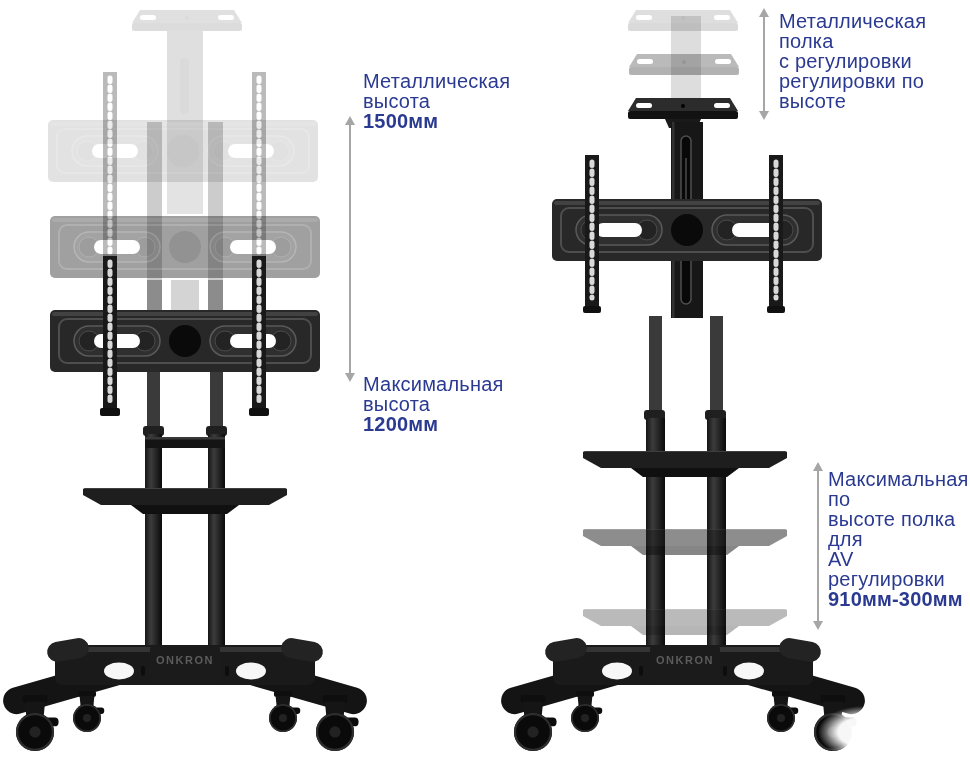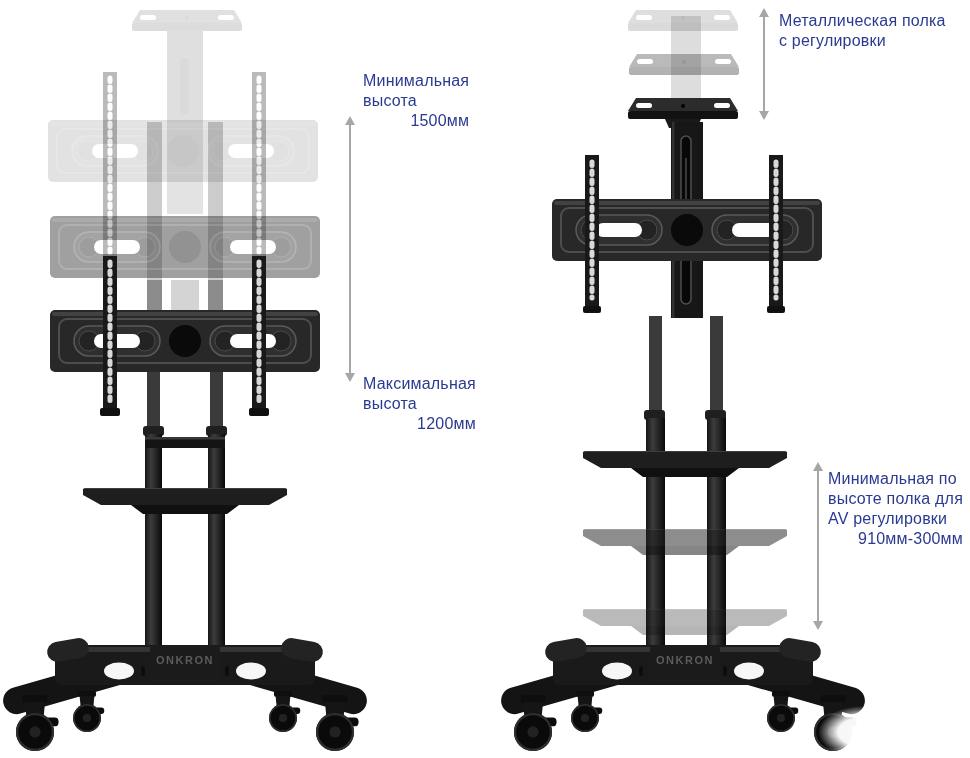--- a/index.html
+++ b/index.html
@@ -1,22 +1,22 @@
 <!DOCTYPE html>
 <html><head>
 <meta charset="utf-8">
 <title></title>
 <style>
   html,body{margin:0;padding:0;background:#fff;}
   .stage{position:relative;width:970px;height:758px;background:#ffffff;overflow:hidden;
          font-family:"Liberation Sans",sans-serif;}
   .scene{position:absolute;left:0;top:0;}
-  .ann{position:absolute;color:#2b3a91;font-size:16px;line-height:20px;letter-spacing:.2px;}
+  .ann{position:absolute;color:#2b3a91;font-size:20px;line-height:20px;letter-spacing:.2px;}
   .ann .line{display:block;}
-  .ann .b{font-weight:400;text-align:right;}
+  .ann .b{font-weight:700;}
   .varrow{position:absolute;width:2px;background:#a6a6a6;}
   .varrow::before{content:"";position:absolute;top:-9px;left:-4px;
     border:5px solid transparent;border-bottom:9px solid #a6a6a6;}
   .varrow::after{content:"";position:absolute;bottom:-9px;left:-4px;
     border:5px solid transparent;border-top:9px solid #a6a6a6;}
   .blur-spot{position:absolute;background:radial-gradient(closest-side,rgba(255,255,255,.97) 55%,rgba(255,255,255,0));}
   .logo{font:700 11px "Liberation Sans",sans-serif;fill:#5c5c5c;letter-spacing:1.5px;}
 </style>
 </head>
 <body>
@@ -187,37 +187,38 @@
       <rect x="650" y="646" width="70" height="37" rx="3" fill="#1b1b1b"></rect>
       <text class="logo" x="685" y="664" text-anchor="middle">ONKRON</text>
     </g>
   </svg>
 
   <div class="varrow" style="left:349px;top:120px;height:258px"></div>
   <div class="varrow" style="left:763px;top:12px;height:104px"></div>
   <div class="varrow" style="left:817px;top:466px;height:160px"></div>
 
   <div class="ann" style="left:363px;top:71px">
-    <span class="line">Минимальная</span>
+    <span class="line">Металлическая</span>
     <span class="line">высота</span>
     <span class="line b">1500мм</span>
   </div>
 
   <div class="ann" style="left:363px;top:374px">
     <span class="line">Максимальная</span>
     <span class="line">высота</span>
     <span class="line b">1200мм</span>
   </div>
 
   <div class="ann" style="left:779px;top:11px">
     <span class="line">Металлическая полка</span>
     <span class="line">с регулировки</span>
+    <span class="line">регулировки по высоте</span>
   </div>
 
   <div class="ann" style="left:828px;top:469px">
-    <span class="line">Минимальная по</span>
+    <span class="line">Максимальная по</span>
     <span class="line">высоте полка для</span>
     <span class="line">AV регулировки</span>
     <span class="line b">910мм-300мм</span>
   </div>
 
   <div class="blur-spot" style="left:818px;top:706px;width:90px;height:52px"></div>
 </div>
 
 </body></html>

